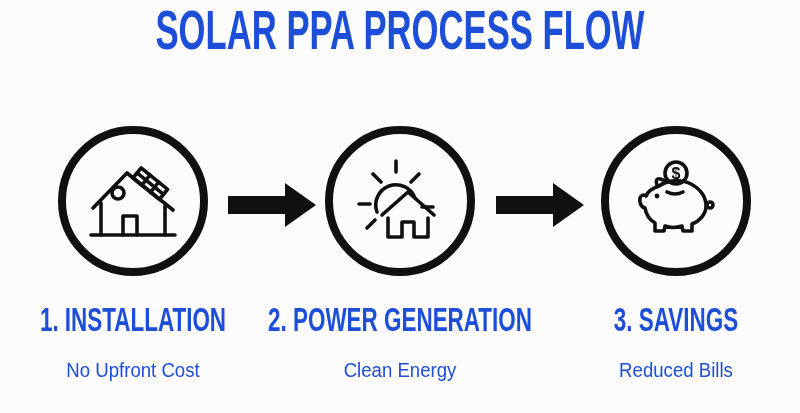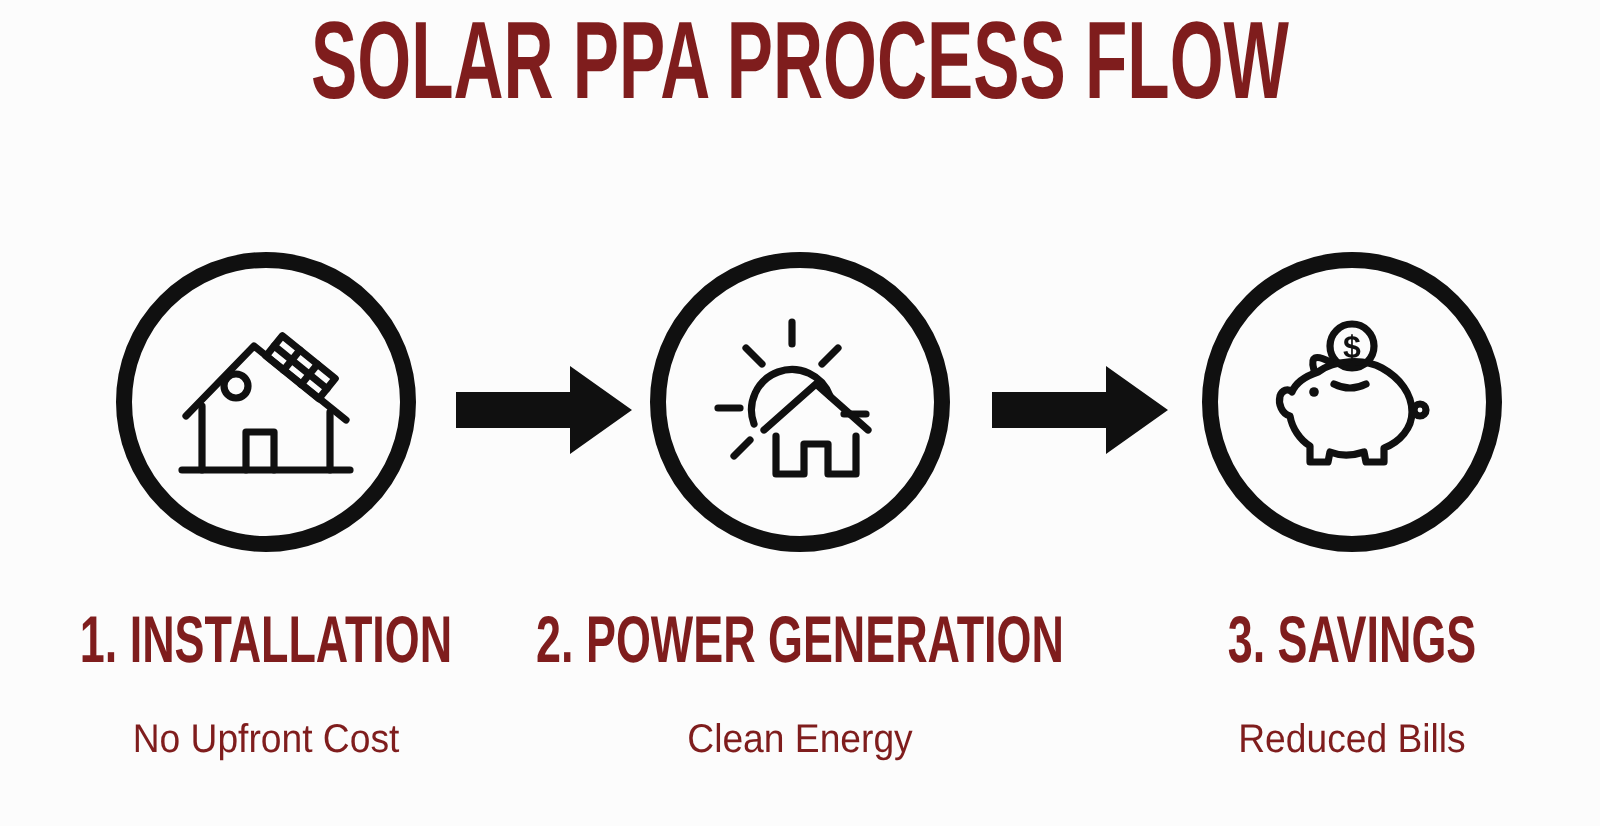--- a/index.html
+++ b/index.html
@@ -1,18 +1,18 @@
 <!DOCTYPE html>
 <html><head>
 <meta charset="utf-8">
 <style>
   html,body{margin:0;padding:0;background:#fcfcfc;}
   .stage{
     position:relative;width:800px;height:413px;overflow:hidden;
-    background:#fcfcfc;color:#7f1d1d;
+    background:#fcfcfc;color:#1d4ed8;
     font-family:"Liberation Sans","DejaVu Sans",sans-serif;
   }
   .cond{display:block;white-space:nowrap;transform-origin:50% 50%;}
   .title{
     position:absolute;top:2px;left:0;width:800px;text-align:center;
     font-size:55px;line-height:56px;font-weight:bold;letter-spacing:0px;
     transform:scaleX(0.63);margin:0;
   }
   .circle{
     position:absolute;width:134px;height:134px;border:8px solid #101010;

